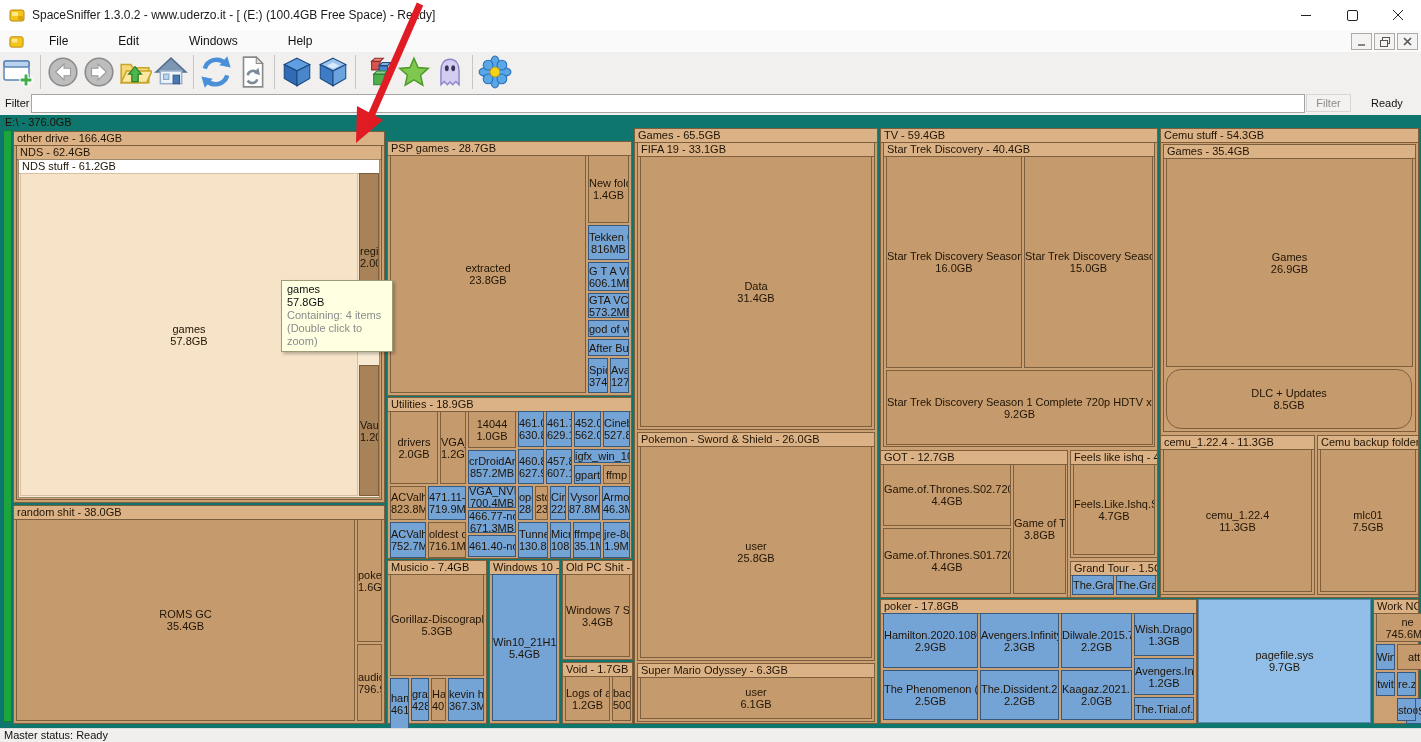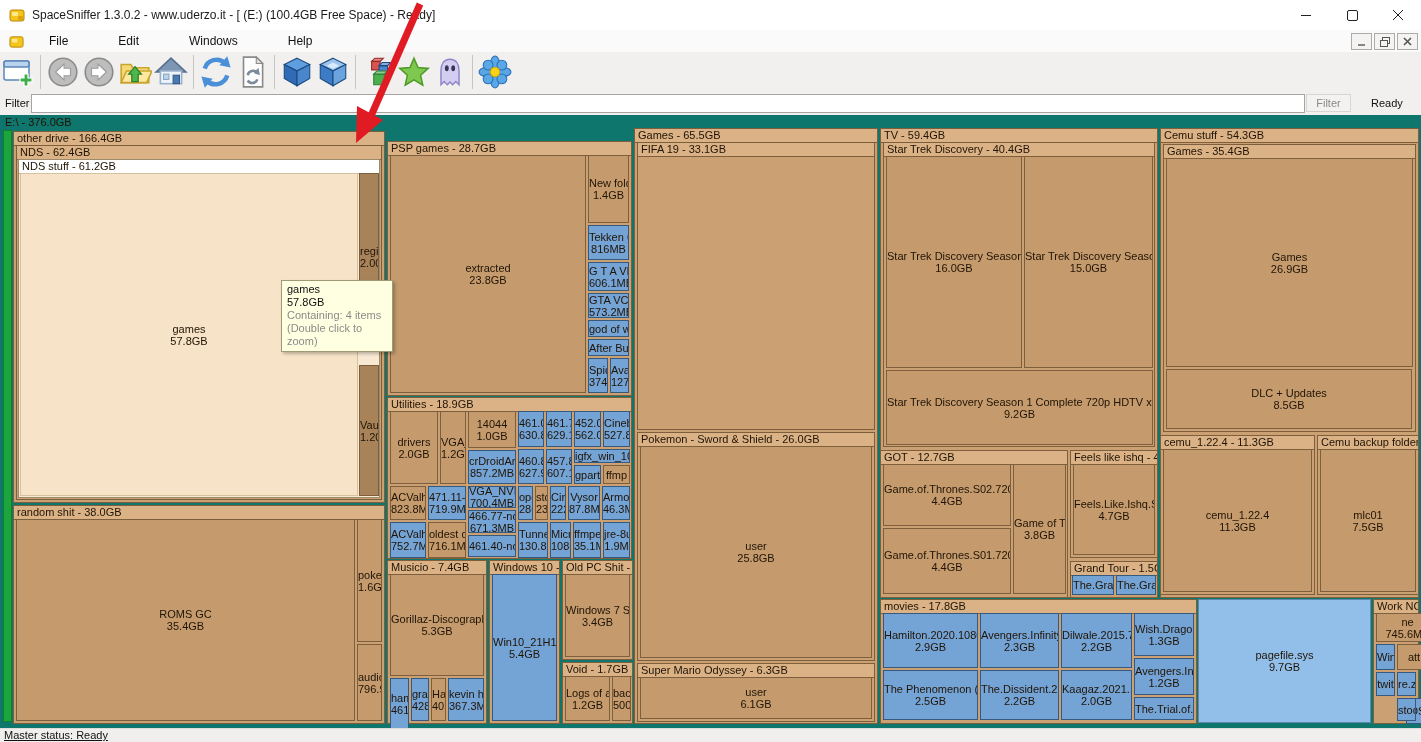--- a/index.html
+++ b/index.html
@@ -21,21 +21,21 @@
   .mdibtn{width:21px;height:17px;background:#f4f3f2;border:1px solid #ababab;display:flex;align-items:center;justify-content:center;box-sizing:border-box;}
   .toolbar{position:absolute;left:0;top:52px;width:1421px;height:40px;background:#f1f0ef;display:flex;align-items:center;}
   .tbtn{width:36px;height:36px;display:flex;align-items:center;justify-content:center;flex:0 0 auto;}
   .tsep{width:1px;height:34px;background:#c8c6c4;margin:0 4px;flex:0 0 auto;}
   .filterrow{position:absolute;left:0;top:92px;width:1421px;height:23px;background:#f1f0ef;}
   .filterrow .flabel{position:absolute;left:5px;top:5px;font-size:11px;color:#111;}
   .filterrow input{position:absolute;left:31px;top:2px;width:1266px;height:17px;border:1px solid #a5a5a5;background:#ffffff;font-size:11px;padding:0 3px;}
   .filterrow .fbtn{position:absolute;left:1306px;top:2px;width:45px;height:18px;background:#f3f2f1;border:1px solid #d8d6d4;color:#8a8a8a;font-size:11px;display:flex;align-items:center;justify-content:center;box-sizing:border-box;}
   .filterrow .fready{position:absolute;left:1371px;top:5px;font-size:11px;color:#111;}
   .statusbar{position:absolute;left:0;top:728px;width:1421px;height:14px;background:#f0efee;border-top:1px solid #dddcda;box-sizing:border-box;}
-  .statusbar span{position:absolute;left:4px;top:0px;font-size:11px;color:#111;line-height:13px;text-decoration:underline;}
+  .statusbar span{position:absolute;left:4px;top:0px;font-size:11px;color:#111;line-height:13px;}
   
   .treemap{position:absolute;left:0;top:115px;width:1421px;height:613px;background:#0f766e;overflow:hidden;}
   .rootlabel{position:absolute;left:5px;top:0px;font-size:11px;color:#201000;line-height:15px;white-space:nowrap;}
   .blk{position:absolute;box-sizing:border-box;overflow:hidden;font-size:11px;color:#201405;}
   .blk-h{height:13px;line-height:13px;padding:0 3px;white-space:nowrap;overflow:hidden;font-size:11px;}
   .blk-l{position:absolute;left:0;top:50%;transform:translateY(-50%);width:100%;text-align:center;line-height:12px;white-space:nowrap;}
   .grp{background:#cba173;border:1px solid #7d5f3d;}
   .grp>.blk-h{background:#dbb286;border-bottom:1px solid #7d5f3d;}
   .hgrp{background:#f8e9d3;border:1px solid #9c8a6d;}
   .hgrp>.blk-h{background:#ffffff;border-bottom:1px solid #b9a98d;}
@@ -572,20 +572,26 @@
         <div>back</div>
         <div>500.</div>
       </div>
     </div>
     <div class="blk grp" style="left: 634px; top: 13px; width: 244px; height: 596px;">
       <div class="blk-h">Games - 65.5GB</div>
     </div>
     <div class="blk grp" style="left: 637px; top: 27px; width: 238px; height: 288px;">
       <div class="blk-h">FIFA 19 - 33.1GB</div>
     </div>
+    <div class="blk leaf" style="left: 640px; top: 41px; width: 232px; height: 271px;">
+      <div class="blk-l">
+        <div>Data</div>
+        <div>31.4GB</div>
+      </div>
+    </div>
     <div class="blk grp" style="left: 637px; top: 317px; width: 238px; height: 229px;">
       <div class="blk-h">Pokemon - Sword &amp; Shield - 26.0GB</div>
     </div>
     <div class="blk leaf" style="left: 640px; top: 331px; width: 232px; height: 212px;">
       <div class="blk-l">
         <div>user</div>
         <div>25.8GB</div>
       </div>
     </div>
     <div class="blk grp" style="left: 637px; top: 548px; width: 238px; height: 59px;">
@@ -658,21 +664,21 @@
       <div class="blk-l">
         <div>The.Grand.T</div>
       </div>
     </div>
     <div class="blk file" style="left: 1116px; top: 460px; width: 40px; height: 20px;">
       <div class="blk-l">
         <div>The.Gra</div>
       </div>
     </div>
     <div class="blk grp" style="left: 880px; top: 484px; width: 317px; height: 125px;">
-      <div class="blk-h">movies - 17.8GB</div>
+      <div class="blk-h">poker - 17.8GB</div>
     </div>
     <div class="blk file" style="left: 883px; top: 498px; width: 95px; height: 55px;">
       <div class="blk-l">
         <div>Hamilton.2020.1080p.</div>
         <div>2.9GB</div>
       </div>
     </div>
     <div class="blk file" style="left: 980px; top: 498px; width: 79px; height: 55px;">
       <div class="blk-l">
         <div>Avengers.Infinity</div>
@@ -725,21 +731,21 @@
     </div>
     <div class="blk grp" style="left: 1163px; top: 29px; width: 253px; height: 288px;">
       <div class="blk-h">Games - 35.4GB</div>
     </div>
     <div class="blk leaf" style="left: 1166px; top: 43px; width: 247px; height: 209px;">
       <div class="blk-l">
         <div>Games</div>
         <div>26.9GB</div>
       </div>
     </div>
-    <div class="blk leaf" style="left: 1166px; top: 254px; width: 246px; height: 60px;">
+    <div class="blk leaf" style="left: 1166px; top: 254px; width: 246px; height: 60px; border-radius: 15px;">
       <div class="blk-l">
         <div>DLC + Updates</div>
         <div>8.5GB</div>
       </div>
     </div>
     <div class="blk grp" style="left: 1160px; top: 320px; width: 155px; height: 160px;">
       <div class="blk-h">cemu_1.22.4 - 11.3GB</div>
     </div>
     <div class="blk leaf" style="left: 1163px; top: 334px; width: 149px; height: 143px;">
       <div class="blk-l">

